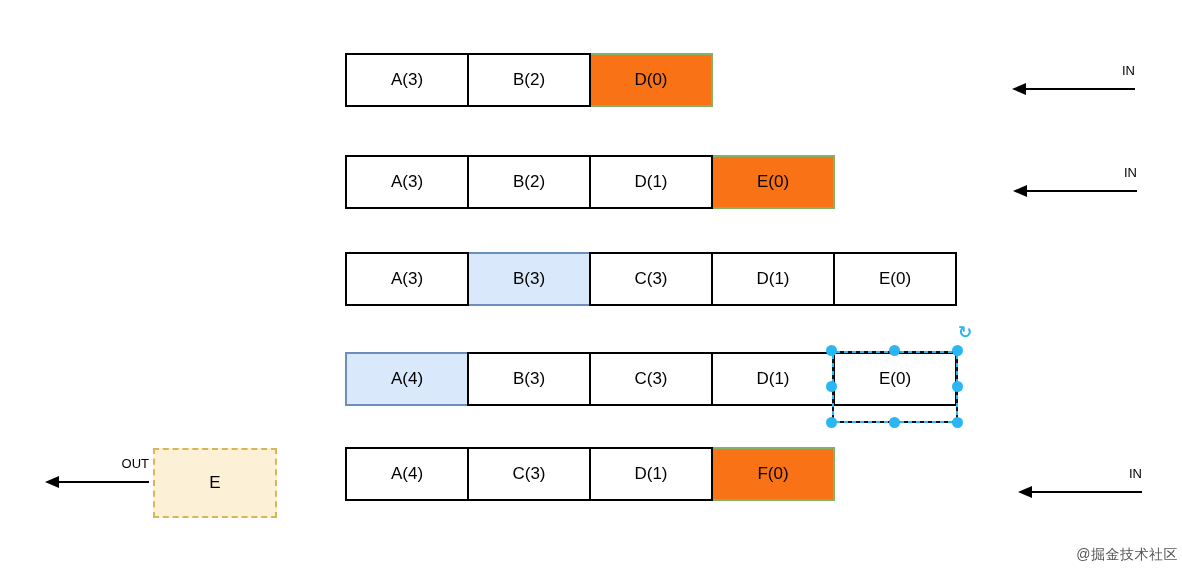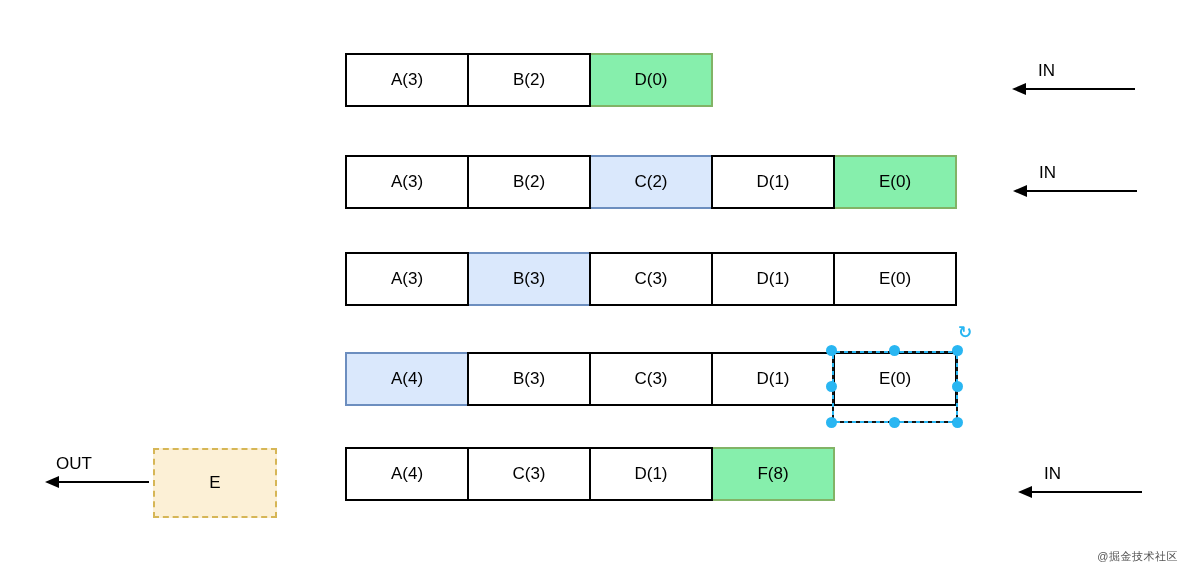--- a/index.html
+++ b/index.html
@@ -8,63 +8,62 @@
     font-family:"Liberation Sans","DejaVu Sans",sans-serif;color:#000;overflow:hidden;
   }
   
   .row{position:absolute;display:flex;}
   .cell{
     width:124px;height:54px;box-sizing:border-box;border:2px solid #000;
     background:#fff;display:flex;align-items:center;justify-content:center;
     font-size:17px;position:relative;z-index:2;
   }
   .cell + .cell{margin-left:-2px;}
-  .cell.green{background:#86efac;border-color:#82b366;z-index:1;}
+  .cell.green{background:#f97316;border-color:#82b366;z-index:1;}
   .cell.blue{background:#dae8fc;border-color:#6c8ebf;z-index:1;}
   
   .evicted{
     position:absolute;left:153px;top:448px;width:124px;height:70px;box-sizing:border-box;
     border:2px dashed #d6b656;background:#fcf0d6;display:flex;align-items:center;
     justify-content:center;font-size:17px;
   }
   
   .arrow{position:absolute;}
-  .alabel{display:block;font-size:17px;line-height:20px;margin-left:26px;}
+  .alabel{display:block;font-size:13px;line-height:20px;margin-left:26px;text-align:right;}
   .arrow.out .alabel{margin-left:11px;}
   .abody{display:flex;align-items:center;margin-top:2px;}
   .ahead{width:0;height:0;border-top:6px solid transparent;border-bottom:6px solid transparent;
          border-right:14px solid #000;margin-right:-3px;}
   .aline{flex:1;height:2px;background:#000;}
   
   .selection{position:absolute;left:832px;top:351px;width:126px;height:72px;z-index:6;}
   .sel-edge{position:absolute;}
   .sel-edge.h{left:0;width:126px;height:2px;background:repeating-linear-gradient(90deg,#141414 0 4px,#29b6f2 4px 8px);}
   .sel-edge.v{top:0;height:72px;width:2px;background:repeating-linear-gradient(180deg,#141414 0 4px,#29b6f2 4px 8px);}
   .sel-edge.top{top:0;} .sel-edge.bottom{top:70px;}
   .sel-edge.left{left:0;} .sel-edge.right{left:124px;}
   .handle{position:absolute;width:11px;height:11px;border-radius:50%;background:#29b6f2;z-index:7;}
   .rotate{position:absolute;left:958px;top:322px;font-size:17px;font-weight:bold;color:#29b6f2;z-index:7;}
   
-  .watermark{position:absolute;right:4px;bottom:6px;font-size:11px;color:#555;letter-spacing:0.5px;margin-top:17px;}
+  .watermark{position:absolute;right:4px;bottom:6px;font-size:14px;color:#555;letter-spacing:0.5px;margin-top:17px;}
 </style>
 </head>
 <body>
 
 <div id="canvas">
 
   <div class="row" style="left:345px;top:53px">
     <div class="cell">A(3)</div>
     <div class="cell">B(2)</div>
     <div class="cell green">D(0)</div>
   </div>
 
   <div class="row" style="left:345px;top:155px">
     <div class="cell">A(3)</div>
     <div class="cell">B(2)</div>
-    <div class="cell blue">C(2)</div>
     <div class="cell">D(1)</div>
     <div class="cell green">E(0)</div>
   </div>
 
   <div class="row" style="left:345px;top:252px">
     <div class="cell">A(3)</div>
     <div class="cell blue">B(3)</div>
     <div class="cell">C(3)</div>
     <div class="cell">D(1)</div>
     <div class="cell">E(0)</div>
@@ -75,21 +74,21 @@
     <div class="cell">B(3)</div>
     <div class="cell">C(3)</div>
     <div class="cell">D(1)</div>
     <div class="cell">E(0)</div>
   </div>
 
   <div class="row" style="left:345px;top:447px">
     <div class="cell">A(4)</div>
     <div class="cell">C(3)</div>
     <div class="cell">D(1)</div>
-    <div class="cell green">F(8)</div>
+    <div class="cell green">F(0)</div>
   </div>
 
   <div class="selection">
     <div class="sel-edge h top"></div>
     <div class="sel-edge h bottom"></div>
     <div class="sel-edge v left"></div>
     <div class="sel-edge v right"></div>
     <div class="handle" style="left:-6px;top:-6px"></div>
     <div class="handle" style="left:57px;top:-6px"></div>
     <div class="handle" style="left:120px;top:-6px"></div>

